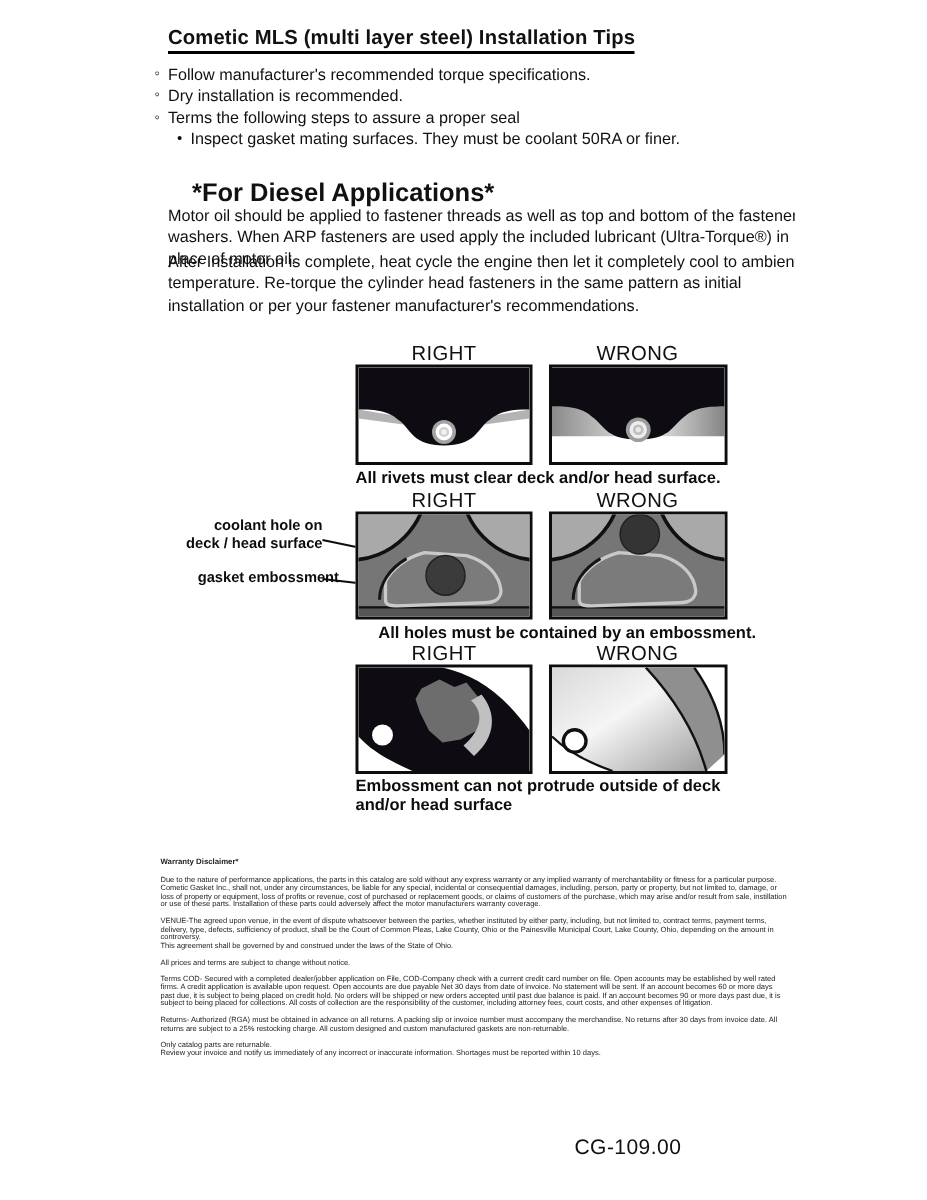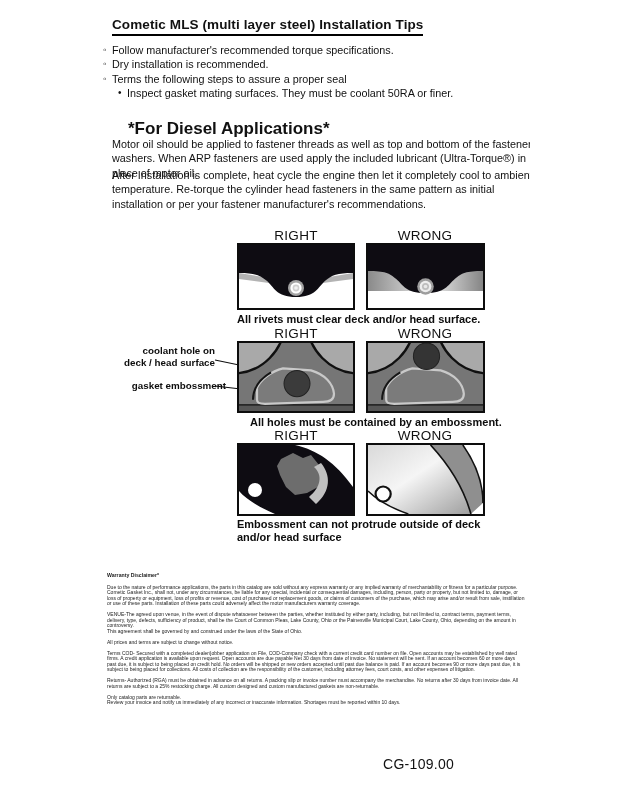--- a/index.html
+++ b/index.html
@@ -147,21 +147,21 @@
       <rect x="0" y="61" width="114" height="6" fill="#565656"></rect>
       <line x1="0" y1="61" x2="114" y2="61" stroke="#0f0f0f" stroke-width="1.4"></line>
       <circle cx="-6" cy="-22" r="52" fill="#a9a9a9" stroke="#101010" stroke-width="2.4"></circle>
       <circle cx="120" cy="-22" r="52" fill="#a9a9a9" stroke="#101010" stroke-width="2.4"></circle>
       <path d="M18,56 L18,44 C22,36 32,28 44,25 L72,27 C86,31 94,40 95,50 C95,55 91,58 84,58 L26,60 C20,60 18,59 18,56 Z" fill="#7b7b7b" stroke="#c9c9c9" stroke-width="2.2" stroke-linejoin="round"></path>
       <path d="M14,56 C14,46 20,36 32,29" fill="none" stroke="#151515" stroke-width="2"></path>
       <circle cx="58" cy="13" r="13" fill="#343434" stroke="#222222" stroke-width="1"></circle>
     </svg>
   </div>
 
-  <div class="abs caption" style="left:250px; top:416px; width:280px;">All holes must be contained by an embossment.</div>
+  <div class="abs caption" style="left:224px; top:416px; width:280px;text-align:right;">All holes must be contained by an embossment.</div>
 
   <div class="abs dlabel" style="left:237px; top:428px;">RIGHT</div>
   <div class="abs dlabel" style="left:366px; top:428px;">WRONG</div>
 
   <div class="abs panel" style="left:237px; top:443px; height:73px;">
     <svg viewBox="0 0 114 69" preserveAspectRatio="none">
       <rect x="0" y="0" width="114" height="69" fill="#0e0c12"></rect>
       <path d="M56,0 L114,0 L114,42 C96,17 78,5 56,0 Z" fill="#ffffff"></path>
       <path d="M0,46 L0,69 L36,69 C20,62 8,55 0,46 Z" fill="#ffffff"></path>
       <polygon points="42,14 54,8 64,13 72,10 80,20 84,32 79,42 68,48 56,50 47,42 41,30 38,21" fill="#6d6d6d"></polygon>

